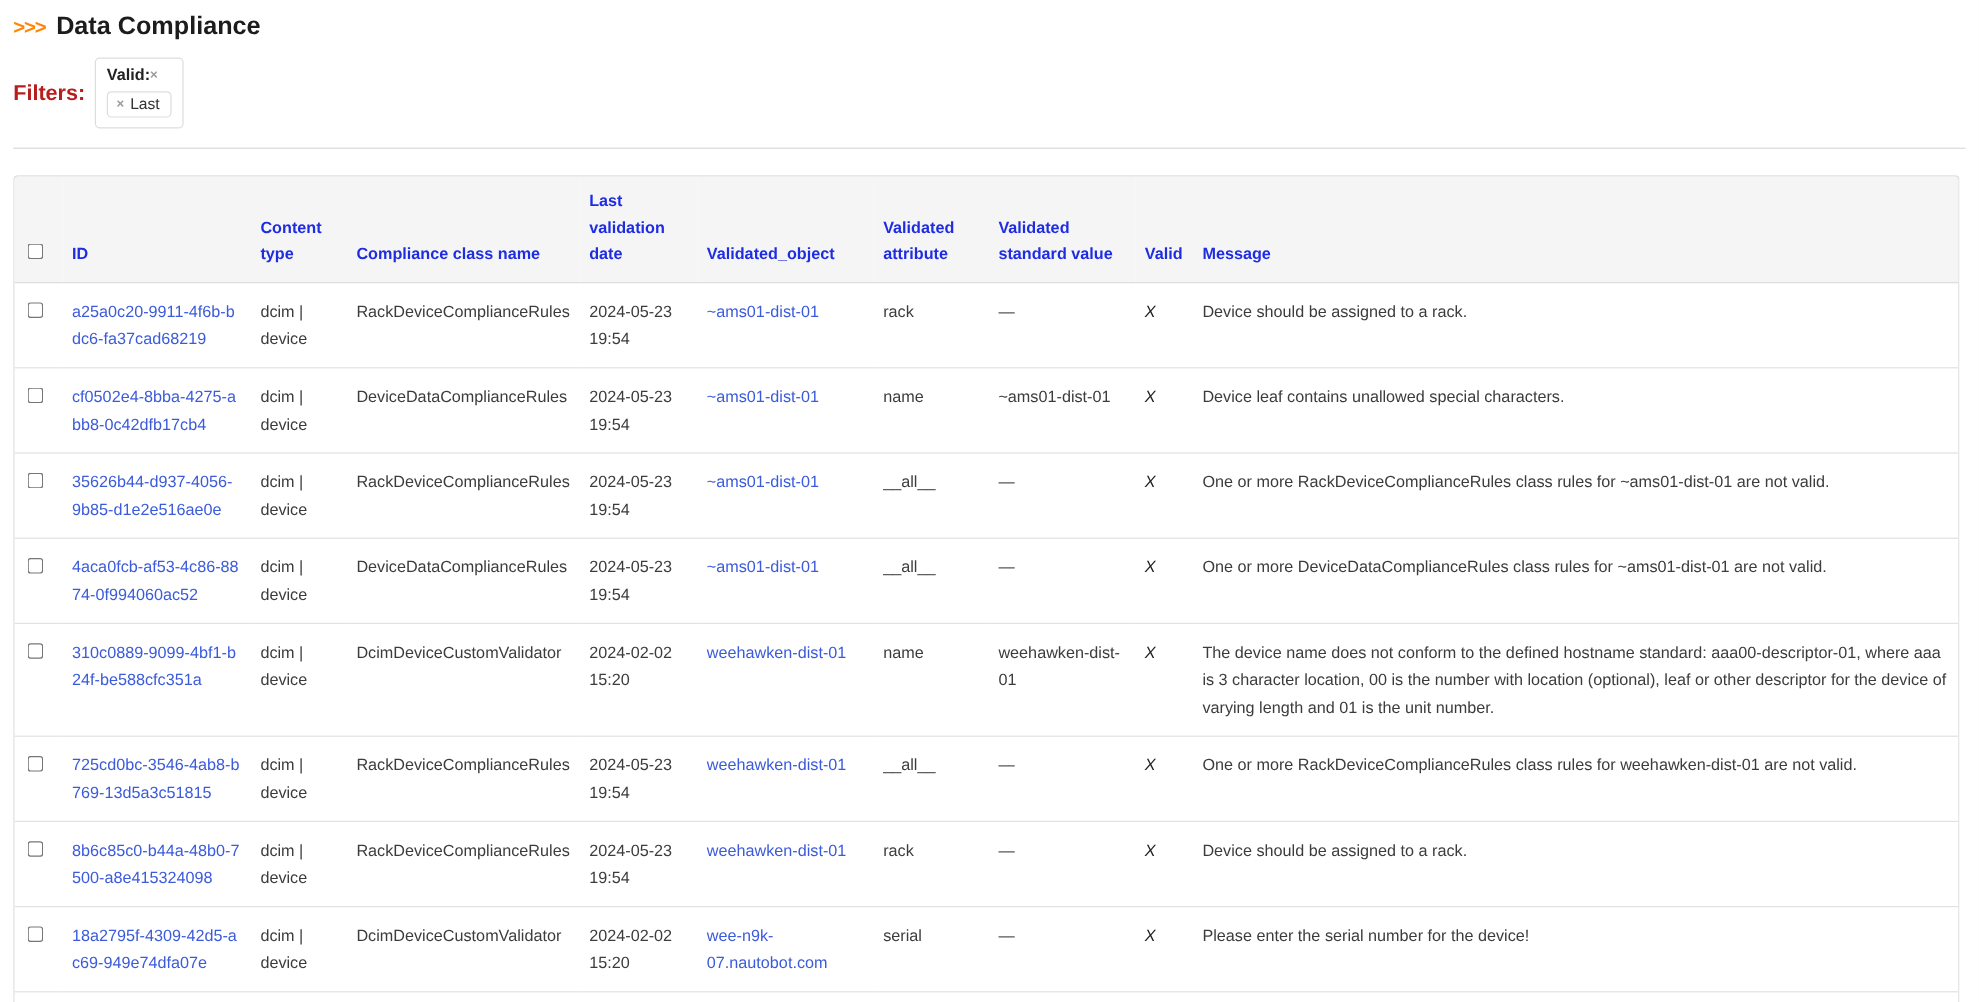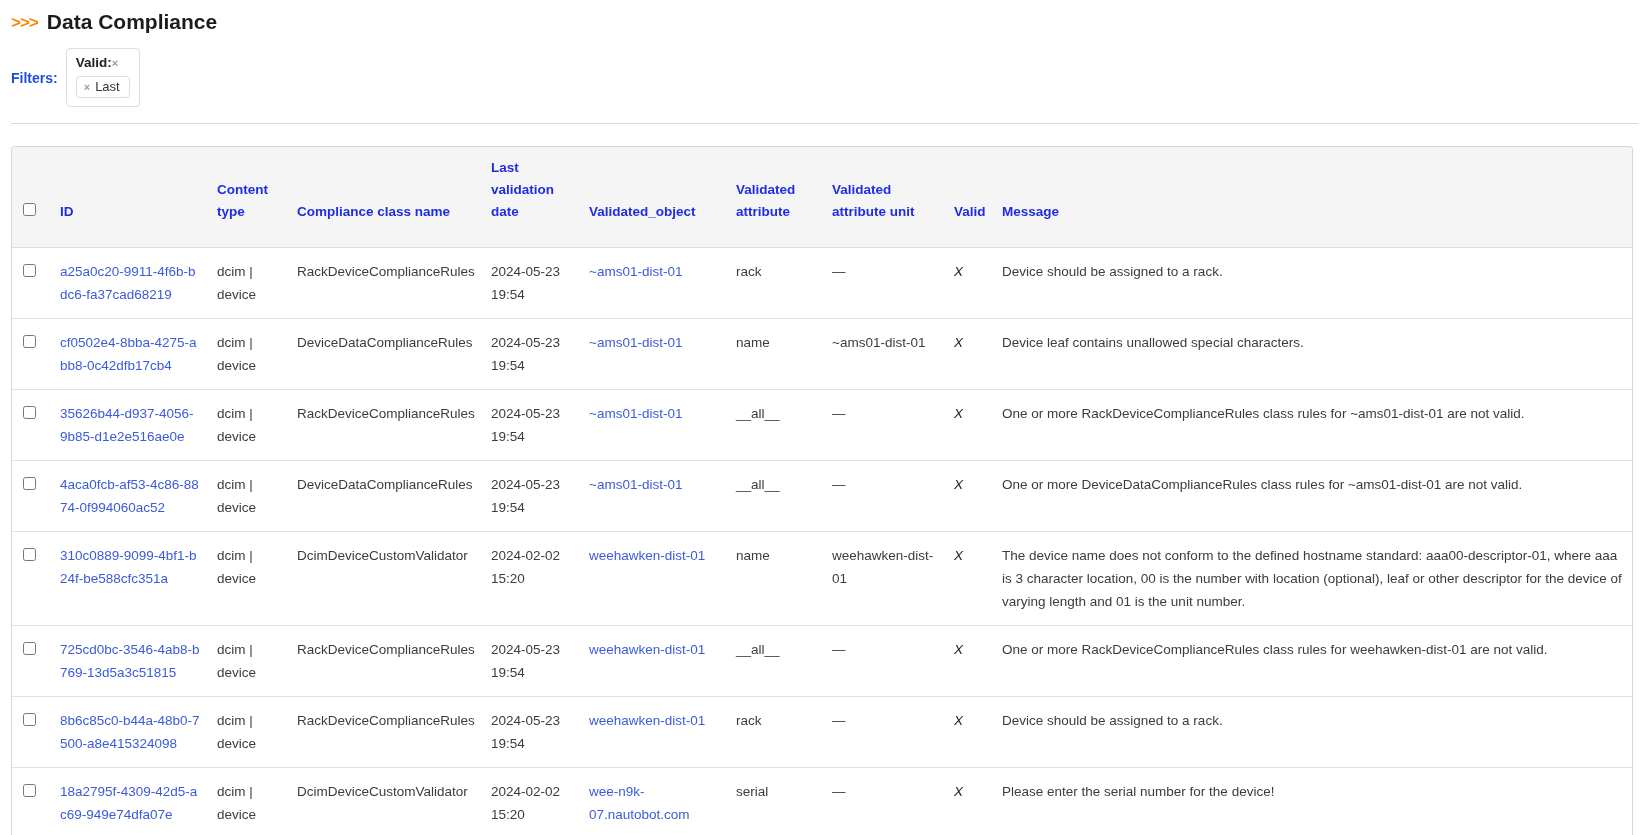--- a/index.html
+++ b/index.html
@@ -18,21 +18,21 @@
     width:1649px;height:835px;overflow:hidden;
   }
   .page{padding:2px 16px 0 11px;}
 
   
   .page-title{margin:8px 0 14px 0;font-size:21px;font-weight:bold;color:#1c1c1c;display:flex;align-items:center;gap:9px;}
   .chevrons{color:var(--orange);font-size:17px;font-weight:bold;letter-spacing:-1px;transform:translateY(1px);}
 
   
   .filters-row{display:flex;align-items:center;gap:8px;margin:0 0 16px 0;}
-  .filters-label{font-weight:bold;font-size:14px;color:#1d4ed8;}
+  .filters-label{font-weight:bold;font-size:18px;color:#b91c1c;}
   .filter-group{border:1px solid var(--border);border-radius:4px;padding:6px 9px 8px 9px;display:inline-block;background:#fff;}
   .filter-head{font-size:13.5px;font-weight:bold;color:#222;display:flex;align-items:center;margin-bottom:6px;}
   .dismiss-x{color:#9a9a9a;font-weight:bold;font-size:11px;cursor:pointer;}
   .filter-value-chip{border:1px solid var(--border);border-radius:4px;padding:2px 9px 3px 7px;font-size:13px;color:#333;display:inline-flex;align-items:center;gap:5px;cursor:pointer;background:#fff;}
 
   hr.rule{border:none;border-top:1px solid #d9d9d9;margin:0 -5px 22px 0;}
 
   
   .table-wrap{
     border:1px solid #d7d7d7;border-bottom:none;
@@ -40,21 +40,21 @@
     width:1622px;
   }
   table{border-collapse:collapse;width:100%;table-layout:fixed;font-size:13.5px;}
   col.c-cb{width:40px;}  col.c-id{width:157px;} col.c-ctype{width:80px;}
   col.c-class{width:194px;} col.c-date{width:98px;} col.c-vobj{width:147px;}
   col.c-vattr{width:96px;} col.c-vval{width:122px;} col.c-valid{width:48px;} col.c-msg{width:auto;}
   thead th{
     background:var(--head-bg);
     color:var(--header-link);
     font-weight:bold;text-align:left;vertical-align:bottom;
-    padding:10px 8px 24px 8px;line-height:22px;
+    padding:10px 8px 12px 8px;line-height:22px;
     border-bottom:1px solid var(--border);
     cursor:pointer;
   }
   thead th.sorted span{}
   tbody td{
     vertical-align:top;text-align:left;
     padding:12px 8px;line-height:23px;
     border-bottom:1px solid #e2e2e2;
     color:var(--text);
   }
@@ -106,21 +106,21 @@
       </colgroup>
       <thead>
         <tr id="head-row">
             <th><input type="checkbox" style=""></th>
             <th class="sorted"><span>ID</span></th>
             <th><span>Content type</span></th>
             <th><span>Compliance class name</span></th>
             <th><span>Last validation date</span></th>
             <th><span>Validated_object</span></th>
             <th><span>Validated attribute</span></th>
-            <th><span>Validated attribute unit</span></th>
+            <th><span>Validated standard value</span></th>
             <th><span>Valid</span></th>
             <th><span>Message</span></th>
           </tr>
       </thead>
       <tbody id="body-rows">
           <tr>
             <td><span><input type="checkbox" style=""></span></td>
             <td class="id-cell"><a class="cell-link" href="#">a25a0c20-9911-4f6b-bdc6-fa37cad68219</a></td>
             <td><span>dcim | device</span></td>
             <td><span>RackDeviceComplianceRules</span></td>

